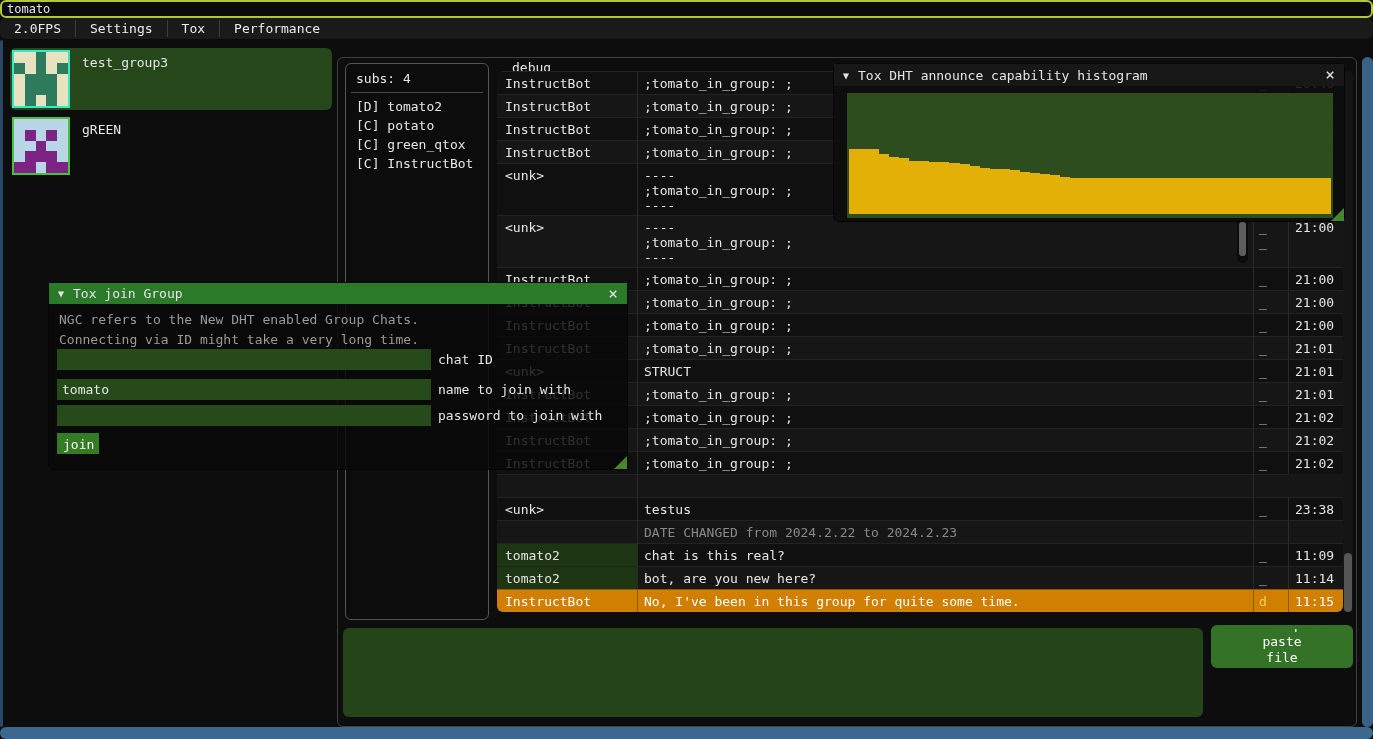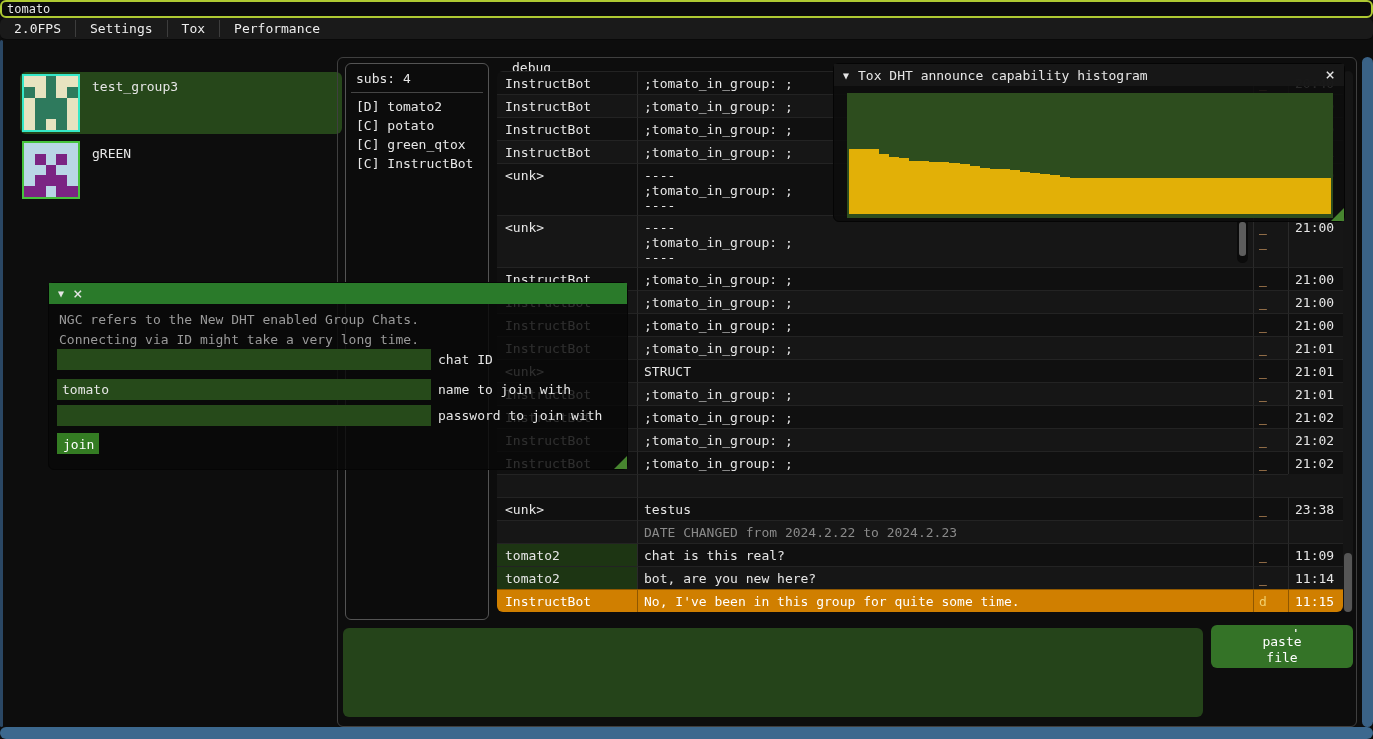--- a/index.html
+++ b/index.html
@@ -20,21 +20,21 @@
     display:flex; align-items:stretch; border-bottom:1px solid #090909; }
   .menu-item { padding:0 14px; display:flex; align-items:center; color:#ededed; }
   .menu-sep { width:1px; background:#3d3d3d; margin:2px 0; }
 
   
   #edge-right { left:1362px; top:57px; width:11px; height:670px; background:#3a6286; }
   #edge-bottom { left:0; top:727px; width:1373px; height:12px; background:#3c688e; }
   #edge-left { left:0; top:40px; width:3px; height:687px; background:#2a4764; }
 
   
-  .side-item { left:20px; width:322px; height:62px;margin-top:24px; }
+  .side-item { left:10px; width:322px; height:62px; }
   .side-item.selected { background:#26471a; }
   .side-avatar { position:absolute; left:2px; top:2px; width:58px; height:58px;
     border:2px solid; display:grid; grid-template-columns:repeat(5,1fr); grid-template-rows:repeat(5,1fr); }
   .side-label { position:absolute; left:72px; top:7px; }
 
   
   #main-border { left:337px; top:57px; width:1020px; height:670px; border:1px solid #3f3f3f; }
 
   
   #subs-panel { left:345px; top:63px; width:144px; height:557px; border:1px solid #545454; background:#0c0c0c; }
@@ -44,21 +44,21 @@
 
   
   #chat-tab { left:512px; top:60px; }
   #chat-table { left:497px; top:71px; width:846px; height:541px; overflow:hidden; }
   .crow { display:grid; grid-template-columns:140px 616px 35px 55px; height:23px; background:#101010; }
   .crow.alt { background:#161616; }
   .crow.multiline { height:52px; }
   .crow > div { border-top:1px solid #232323; overflow:hidden; }
   .c-sender { padding:4px 0 0 8px; white-space:nowrap; }
   .c-msg { padding:4px 0 0 6px; border-left:1px solid #2a2a2a; white-space:pre-line; line-height:15px; }
-  .c-status { border-left:1px solid #2a2a2a; color:#fdba74; padding:4px 0 0 5px; letter-spacing:2px; }
+  .c-status { border-left:1px solid #2a2a2a; color:#c4b5fd; padding:4px 0 0 5px; letter-spacing:2px; }
   .c-time { border-left:1px solid #2a2a2a; padding:4px 0 0 6px; }
   .crow.system .c-msg { color:#8a8a8a; }
   .crow.self .c-sender { background:#1d3513; }
   .crow.hl { background:#d07f00; color:#ffffff; }
   .crow.hl > div { border-top-color:#8f5700; }
   .crow.hl .c-msg, .crow.hl .c-status, .crow.hl .c-time { border-left-color:#8f5700; }
   .crow.hl .c-status { color:#f2cf6b; }
 
   
   #chat-scroll-track { left:1343px; top:71px; width:10px; height:541px; background:#151515; }
@@ -343,20 +343,21 @@
 
 <textarea id="compose" class="abs" style=""></textarea>
 <div id="send-file-btn" class="abs file-btn">send
 file</div>
 <div id="paste-file-btn" class="abs file-btn">paste
 file</div>
 
 <div id="join-window" class="abs">
   <div class="win-title">
     <span class="collapse-arrow">▼</span>
+    <span class="win-title-text">Tox join Group</span>
     <span class="close-x">×</span>
   </div>
   <div class="info-line" style="top:29px">NGC refers to the New DHT enabled Group Chats.</div>
   <div class="info-line" style="top:49px">Connecting via ID might take a very long time.</div>
   <div id="join-fields">
       <input class="join-field-input" style="top: 66px;">
       <div class="join-field-label" style="top: 66px;">chat ID</div>
       <input class="join-field-input" value="tomato" style="top: 96px;">
       <div class="join-field-label" style="top: 96px;">name to join with</div>
       <input class="join-field-input" style="top: 122px;">

